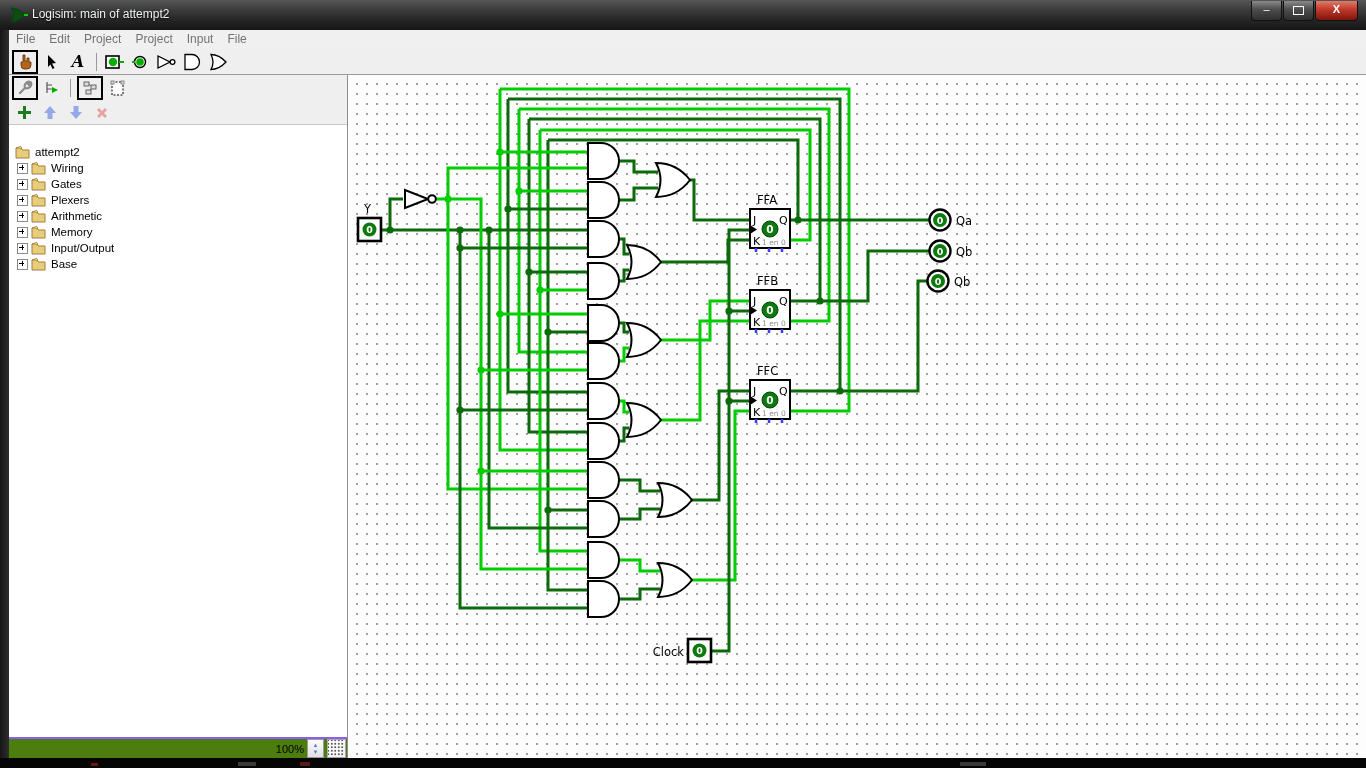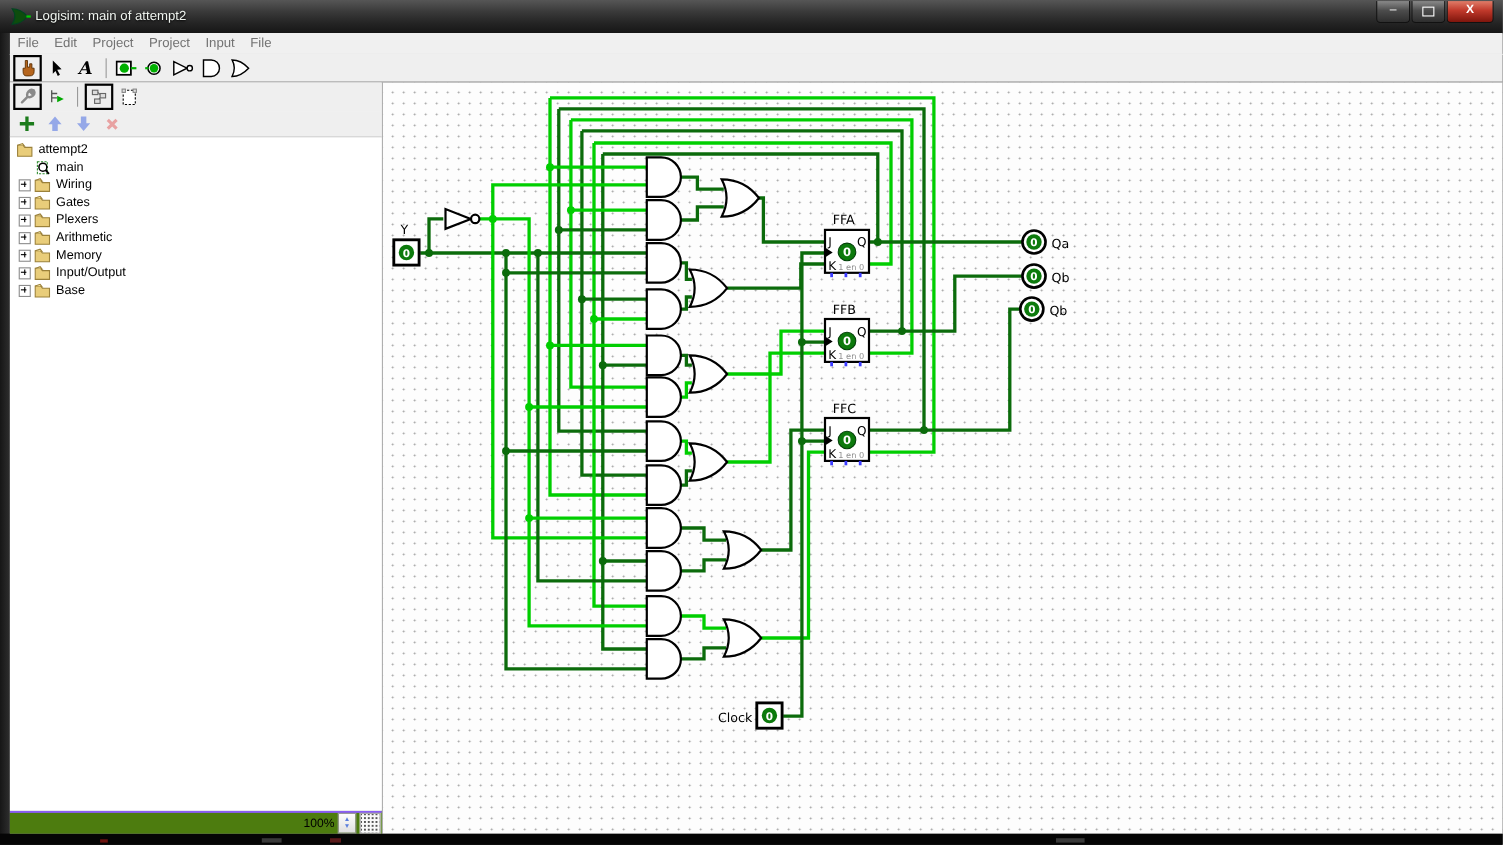--- a/index.html
+++ b/index.html
@@ -28,21 +28,21 @@
     border-bottom:1px solid #9b9b9b;display:flex;align-items:center;padding-left:2px;box-sizing:border-box;}
   .tbtn{width:24px;height:22px;margin:0 1px;display:flex;align-items:center;justify-content:center;}
   .tbtn.selected{border:2px solid #000;width:22px;height:20px;}
   .tsep{width:1px;height:18px;background:#9a9a9a;margin:0 5px;}
   
   .leftpanel{position:absolute;left:9px;top:75px;width:339px;height:683px;background:#fff;
     border-right:1px solid #8f8f8f;box-sizing:border-box;display:flex;flex-direction:column;}
   .toolbar2{height:26px;background:#efefef;display:flex;align-items:center;padding-left:2px;}
   .toolbar3{height:23px;background:#efefef;display:flex;align-items:center;padding-left:2px;
     border-bottom:1px solid #c8c8c8;}
-  .tree{flex:1;background:#fff;overflow:hidden;padding-top:3px;position:relative;}
+  .tree{flex:1;background:#fff;overflow:hidden;padding-top:19px;position:relative;}
   .tree-row{height:16px;display:flex;align-items:center;font-size:11.5px;color:#000;}
   .tree-row .lbl{margin-left:4px;}
   .expander{width:9px;height:9px;border:1px solid #8c8c8c;background:#fff;position:relative;
     margin-left:8px;margin-right:3px;flex:0 0 auto;}
   .expander:before{content:"";position:absolute;left:1px;top:3.5px;width:5px;height:1px;background:#000;}
   .expander:after{content:"";position:absolute;left:3.5px;top:1px;width:1px;height:5px;background:#000;}
   .indent1{margin-left:6px;} .indent2{margin-left:22px;}
   .zoombar{height:19px;background:#4d7c0f;border-top:2px solid #8b5cf6;display:flex;
     align-items:center;justify-content:flex-end;}
   .zoomval{font-size:11px;color:#000;margin-right:3px;}
@@ -189,28 +189,20 @@
       </svg>
     </div>
   </div>
   <div class="tree">
     <div class="tree-row indent1">
       <svg width="16" height="14" viewBox="0 0 16 14">
         <path d="M1,3 L6,3 L7.5,5 L14,5 L14,13 L1,13 Z" fill="#e9cd7a" stroke="#9b813a"></path>
         <path d="M1,3 L5.5,1.5 L7,3.4 L6,3" fill="#f4e2a0" stroke="#9b813a"></path>
       </svg>
       <span class="lbl">attempt2</span>
-    </div>
-    <div class="tree-row indent2">
-      <svg width="16" height="15" viewBox="0 0 16 15">
-        <rect x="3" y="2" width="9" height="11" fill="#fff" stroke="#2a8a2a" stroke-dasharray="2,1.2"></rect>
-        <circle cx="8" cy="7" r="3.6" fill="none" stroke="#000" stroke-width="1.4"></circle>
-        <path d="M10.5,9.7 L13.5,13" stroke="#000" stroke-width="1.8"></path>
-      </svg>
-      <span class="lbl">main</span>
     </div>
     <div class="tree-row">
       <span class="expander"></span>
       <svg width="16" height="14" viewBox="0 0 16 14">
           <path d="M1,3 L6,3 L7.5,5 L14,5 L14,13 L1,13 Z" fill="#e9cd7a" stroke="#9b813a"></path>
           <path d="M1,3 L5.5,1.5 L7,3.4 L6,3" fill="#f4e2a0" stroke="#9b813a"></path>
         </svg>
       <span class="lbl">Wiring</span>
     </div>
     <div class="tree-row">

